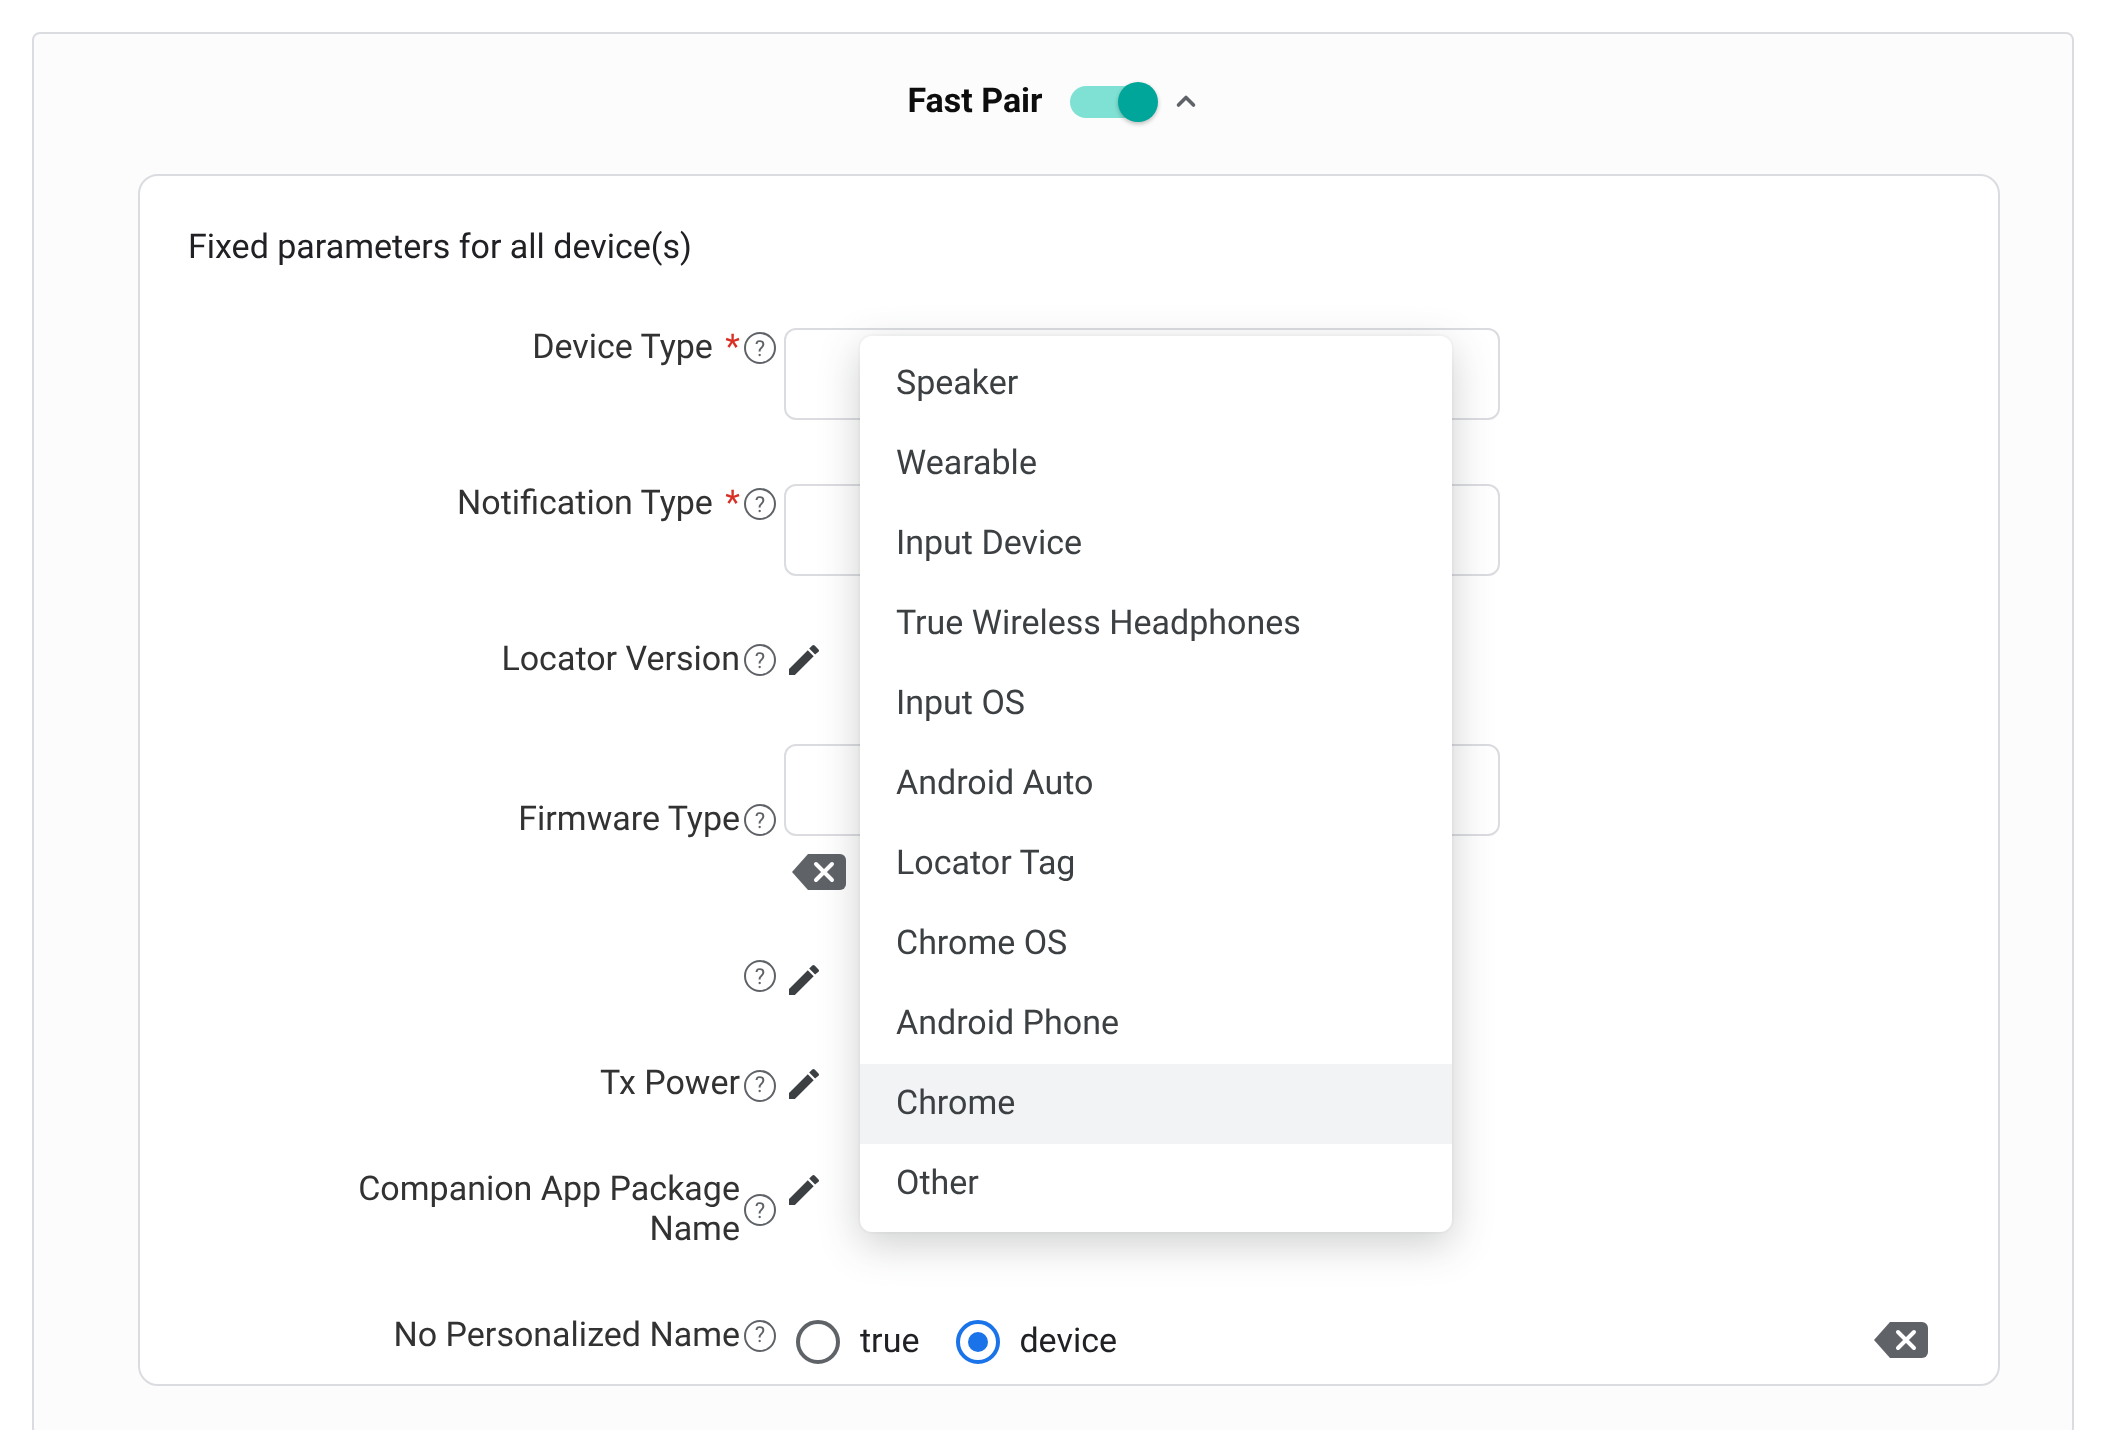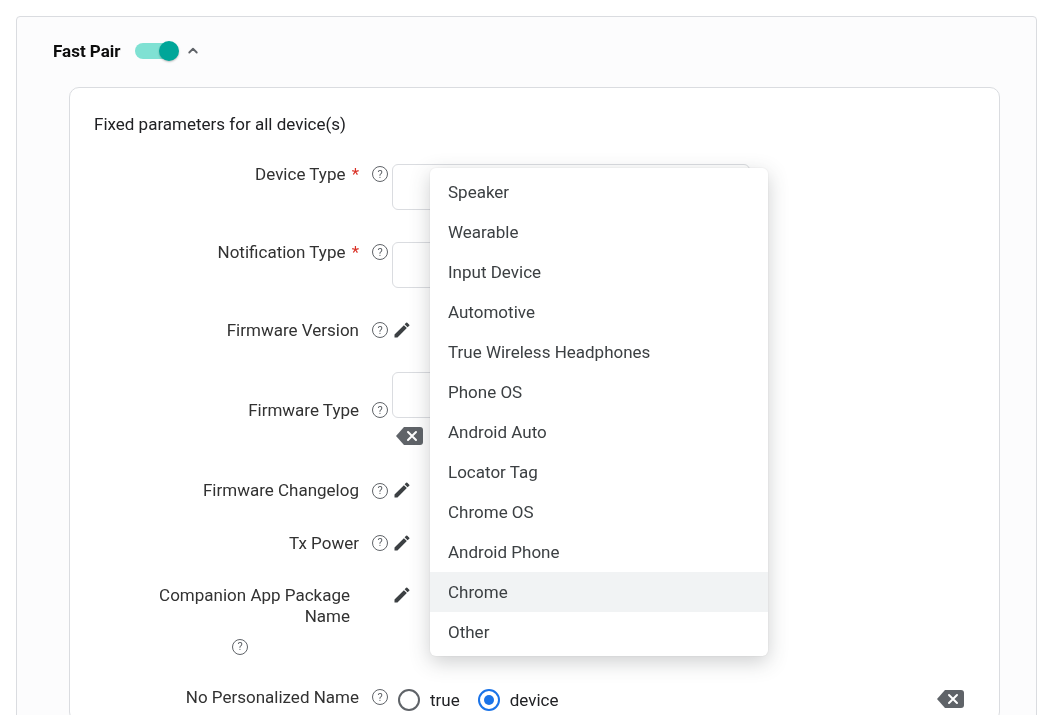--- a/index.html
+++ b/index.html
@@ -29,21 +29,21 @@
     margin: 16px 16px 0 16px;
     border: 1px solid var(--border);
     border-radius: 4px;
     background: var(--page-bg);
     min-height: calc(100% - 16px);
     padding-bottom: 24px;
   }
   .section-header {
     display: flex;
     align-items: center;
-    justify-content: flex-start;
+    justify-content: center;
     padding: 20px 28px 8px 36px;
   }
   .title-wrap {
     display: flex;
     align-items: center;
     gap: 14px;
   }
   .title {
     font-size: 17px;
     font-weight: 700;
@@ -99,21 +99,21 @@
     align-items: start;
     font-size: 17px;
     color: var(--text2);
     padding-left: 2px;
   }
   .lbl {
     grid-column: 1;
     display: flex;
     justify-content: flex-end;
     align-items: center;
-    gap: 13px;
+    gap: 2px;
     padding-right: 4px;
     line-height: 1.2;
     text-align: right;
     color: #323232;
   }
   .lbl .lbl-text { display: flex; align-items: center; gap: 2px; }
   .req { color: var(--red); }
   .help {
     width: 16px; height:16px;
     border: 1.6px solid #5f6368;
@@ -182,21 +182,21 @@
     position:absolute;
     inset: 4px;
     background: var(--blue);
     border-radius: 50%;
   }
   
   .menu {
     position: absolute;
     left: 360px;
     top: 80px;
-    width: 338px;
+    width: 296px;
     background: #fff;
     border-radius: 6px;
     box-shadow: 0 6px 20px rgba(60,64,67,0.25), 0 0 0 1px rgba(0,0,0,0.02);
     padding: 4px 0;
     z-index: 20;
   }
   .menu-item {
     padding: 10px 18px;
     font-size: 17px;
     color: #3c4043;
@@ -249,21 +249,21 @@
         </span>
         <span class="help">?</span>
       </div>
       <div class="ctrl">
         <div class="select-box"></div>
       </div>
       <div class="clear-cell"></div>
 
       <div class="lbl">
         <span class="lbl-text">
-            <span>Firmware Version</span>
+            <span>Locator Version</span>
           </span>
         <span class="help">?</span>
       </div>
       <div class="ctrl">
         <span class="edit-icon">
           <svg width="20" height="20" viewBox="0 0 24 24">
               <path d="M3 17.46V21h3.54L17.81 9.73l-3.54-3.54L3 17.46zM20.71 7.04a1 1 0 0 0 0-1.41l-2.34-2.34a1 1 0 0 0-1.41 0l-1.83 1.83 3.54 3.54 2.04-1.62z" fill="#3c4043"></path>
             </svg>
         </span>
       </div>
@@ -280,23 +280,20 @@
         <span class="clear-tag clear-chip">
           <svg width="29" height="22" viewBox="0 0 29 22">
               <path d="M10 2h16a3 3 0 0 1 3 3v12a3 3 0 0 1-3 3H10L2 11l8-9z" fill="#5f6368"></path>
               <path d="M14 7l8 8M22 7l-8 8" stroke="#fff" stroke-width="2" stroke-linecap="round"></path>
             </svg>
         </span>
       </div>
       <div class="clear-cell"></div>
 
       <div class="lbl">
-        <span class="lbl-text">
-            <span>Firmware Changelog</span>
-          </span>
         <span class="help">?</span>
       </div>
       <div class="ctrl">
         <span class="edit-icon">
           <svg width="20" height="20" viewBox="0 0 24 24">
               <path d="M3 17.46V21h3.54L17.81 9.73l-3.54-3.54L3 17.46zM20.71 7.04a1 1 0 0 0 0-1.41l-2.34-2.34a1 1 0 0 0-1.41 0l-1.83 1.83 3.54 3.54 2.04-1.62z" fill="#3c4043"></path>
             </svg>
         </span>
       </div>
       <div class="clear-cell"></div>
@@ -309,21 +306,21 @@
       </div>
       <div class="ctrl">
         <span class="edit-icon">
           <svg width="20" height="20" viewBox="0 0 24 24">
               <path d="M3 17.46V21h3.54L17.81 9.73l-3.54-3.54L3 17.46zM20.71 7.04a1 1 0 0 0 0-1.41l-2.34-2.34a1 1 0 0 0-1.41 0l-1.83 1.83 3.54 3.54 2.04-1.62z" fill="#3c4043"></path>
             </svg>
         </span>
       </div>
       <div class="clear-cell"></div>
 
-      <div class="lbl" style="align-self:center;flex-direction:column;">
+      <div class="lbl" style="align-self:center;">
         <span class="lbl-text" style="max-width: 220px; display:inline-block;">
           <span>Companion App Package Name</span>
         </span>
         <span class="help">?</span>
       </div>
       <div class="ctrl">
         <span class="edit-icon">
           <svg width="20" height="20" viewBox="0 0 24 24">
               <path d="M3 17.46V21h3.54L17.81 9.73l-3.54-3.54L3 17.46zM20.71 7.04a1 1 0 0 0 0-1.41l-2.34-2.34a1 1 0 0 0-1.41 0l-1.83 1.83 3.54 3.54 2.04-1.62z" fill="#3c4043"></path>
             </svg>
@@ -357,23 +354,22 @@
             </svg>
         </span>
       </div>
 
     </div>
 
     <div class="menu" id="device-type-menu">
         <div class="menu-item">Speaker</div>
         <div class="menu-item">Wearable</div>
         <div class="menu-item">Input Device</div>
-        <div class="menu-item">Automotive</div>
         <div class="menu-item">True Wireless Headphones</div>
-        <div class="menu-item">Phone OS</div>
+        <div class="menu-item">Input OS</div>
         <div class="menu-item">Android Auto</div>
         <div class="menu-item">Locator Tag</div>
         <div class="menu-item">Chrome OS</div>
         <div class="menu-item">Android Phone</div>
         <div class="menu-item active">Chrome</div>
         <div class="menu-item">Other</div>
       </div>
 
   </div>
 

